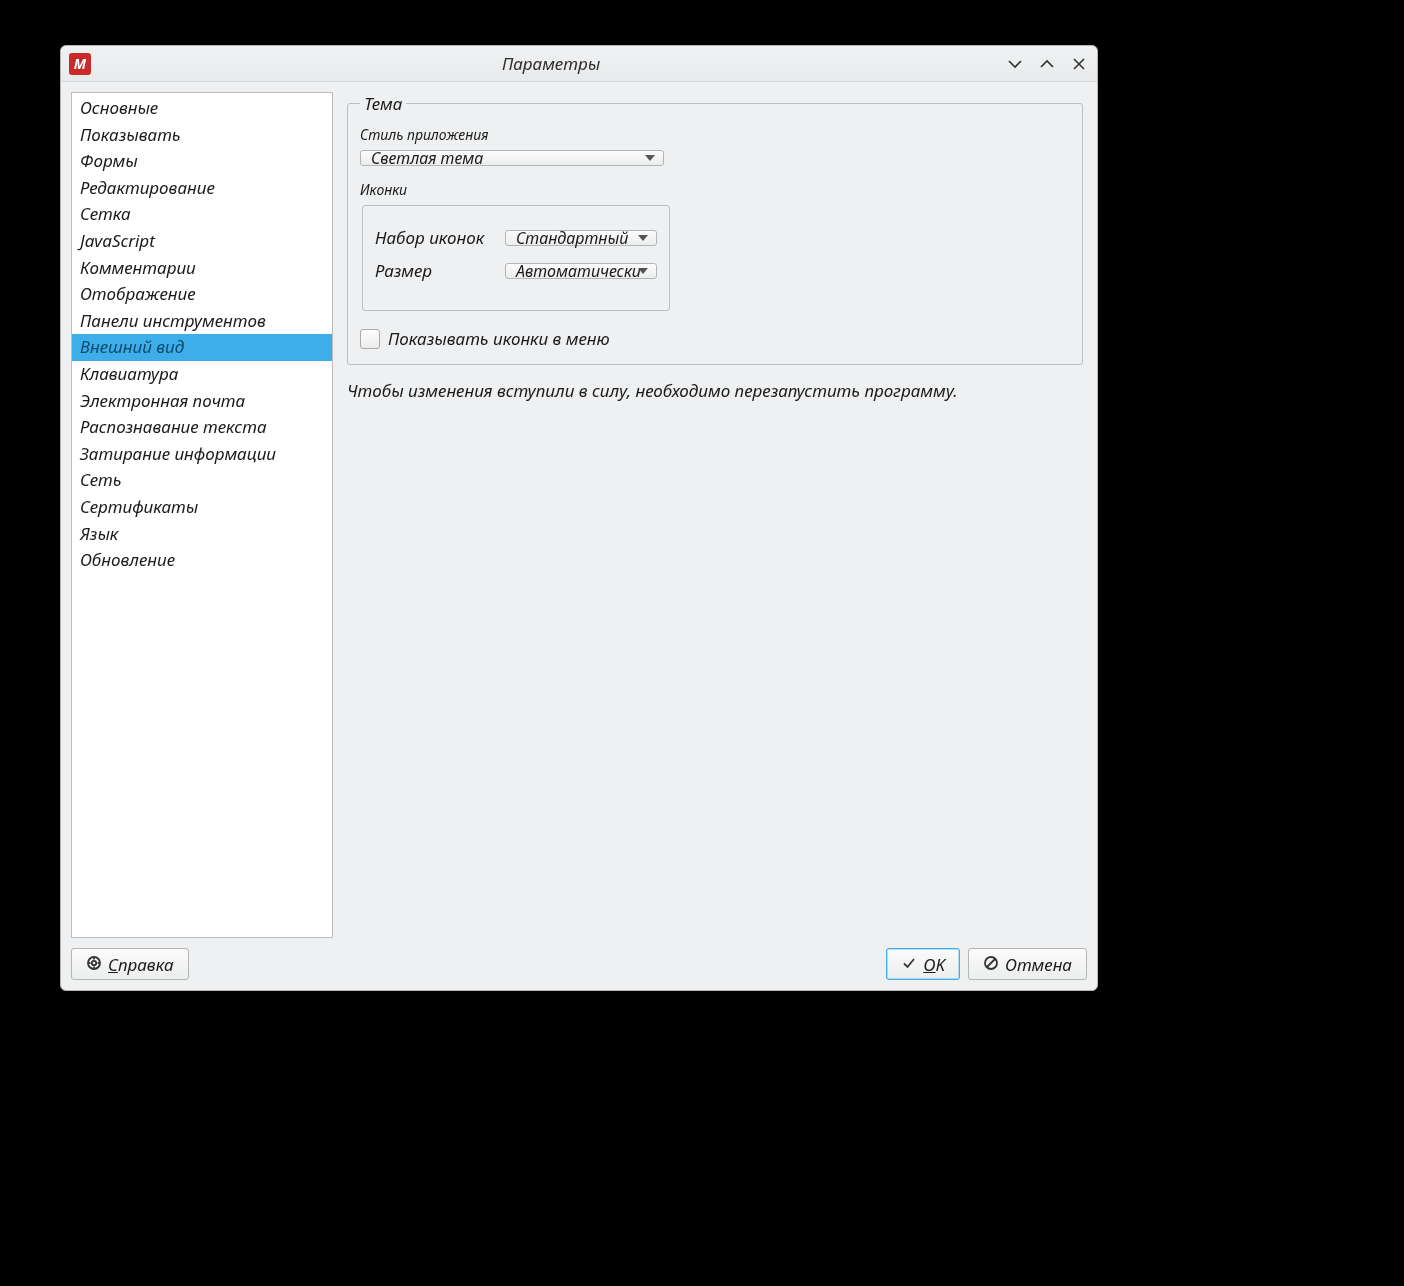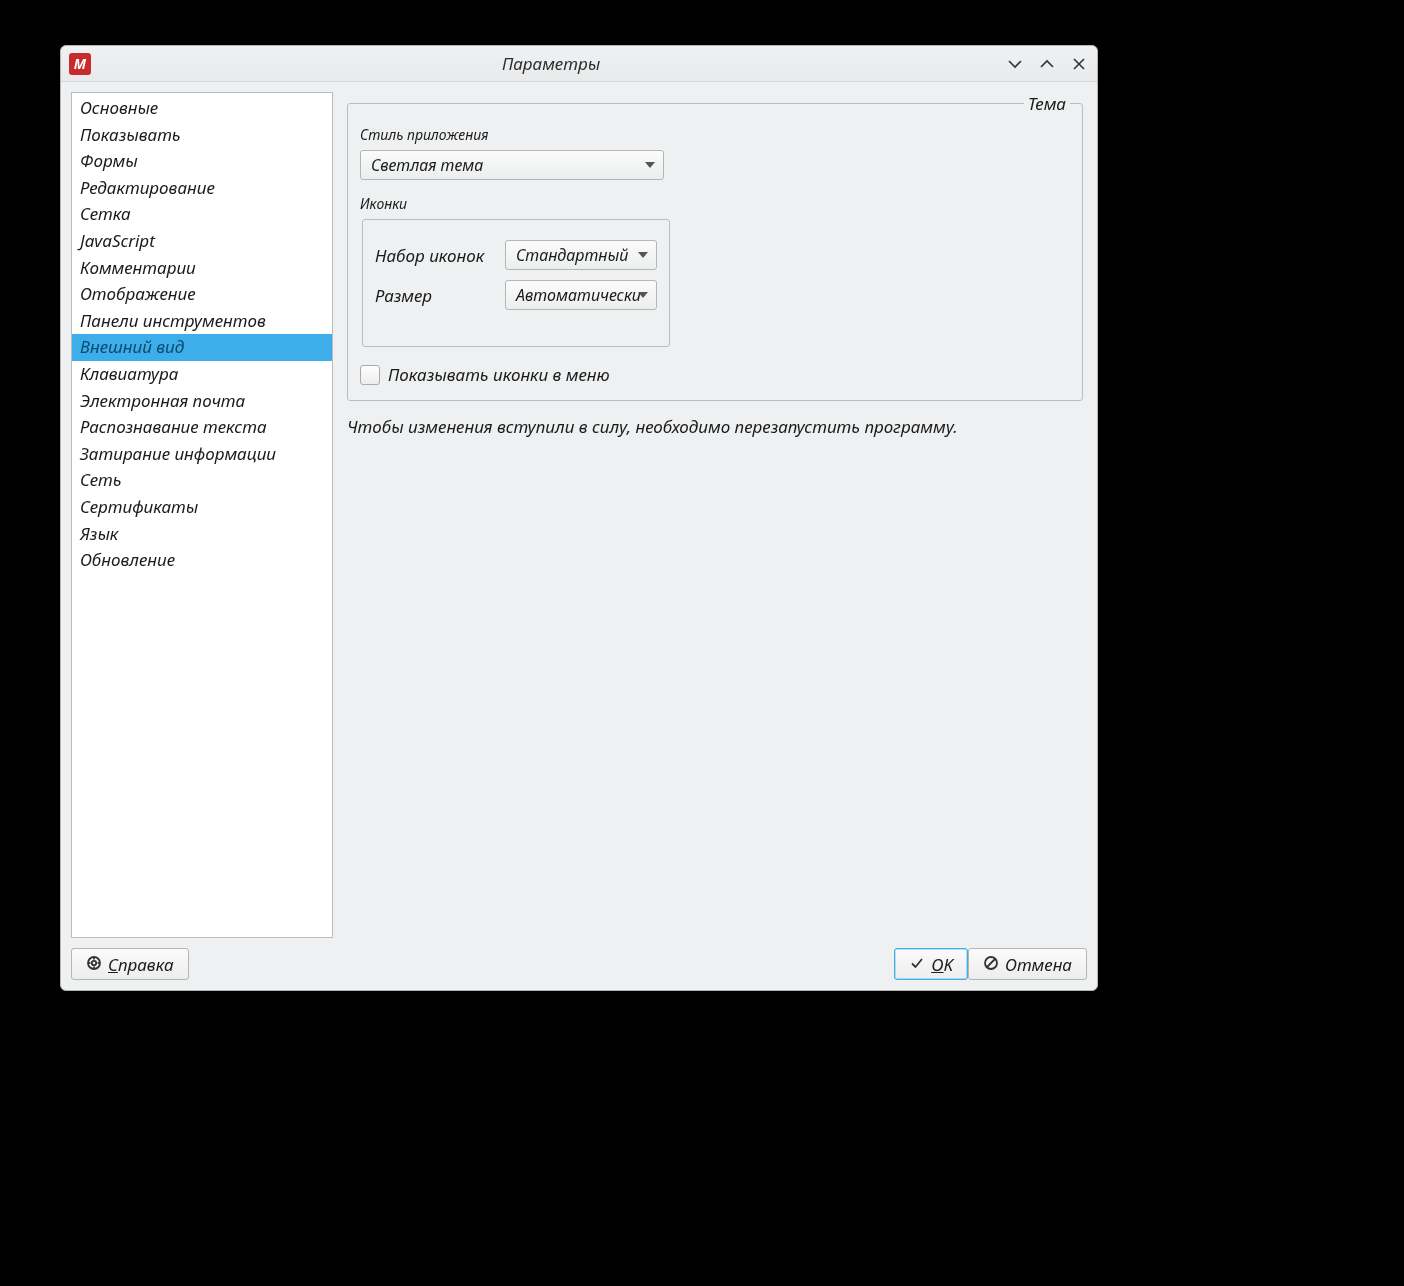--- a/index.html
+++ b/index.html
@@ -99,28 +99,27 @@
     border:1px solid #bcbdbe;
     border-radius:3px;
     margin:0 0 14px 0;
     padding: 10px 12px 14px 12px;
     background:#eff0f1;
   }
   fieldset.groupbox > legend {
     padding:0 4px;
     font-size:17px;
     color:#1b1b1b;
-    text-align:right;
   }
   .field-label {
     font-size:14px;
     margin-bottom:6px;
   }
   .combo {
-    height:30px;
+    height:16px;
     border:1px solid #b4b5b6;
     border-radius:3px;
     background:linear-gradient(#fbfbfc,#eceded);
     display:flex; align-items:center;
     padding:0 28px 0 10px;
     position:relative;
     font-size:16px;
     cursor:pointer;
     width:304px;
   }
@@ -133,21 +132,21 @@
   }
 
   fieldset.inner {
     border:1px solid #bcbdbe;
     border-radius:3px;
     padding:20px 12px;
     margin-top:4px;
     background:#eff0f1;
   }
   .row { display:flex; align-items:center; gap:12px; margin-bottom:10px; }
-  .row:last-child{margin-bottom:16px;}
+  .row:last-child{margin-bottom:8px;}
   .row .lbl { width:118px; font-size:17px; }
   .row .combo { width:152px; }
 
   .checkbox-row {
     display:flex; align-items:center; gap:8px;
     margin-top:16px;
   }
   .checkbox {
     width:20px; height:20px;
     border:1px solid #a9aaab;
@@ -159,21 +158,21 @@
   .hint {
     font-size:17px;
     color:#1b1b1b;
     margin-top:2px;
   }
 
   
   .footer {
     display:flex;
     padding:10px;
-    gap:0;
+    gap:8px;
     align-items:flex-start;
   }
   .footer .spacer{flex:1;}
   .btn {
     height:32px;
     border:1px solid #b4b5b6;
     border-radius:3px;
     background:linear-gradient(#fbfbfc,#eceded);
     display:flex; align-items:center; gap:6px;
     padding:0 14px;

